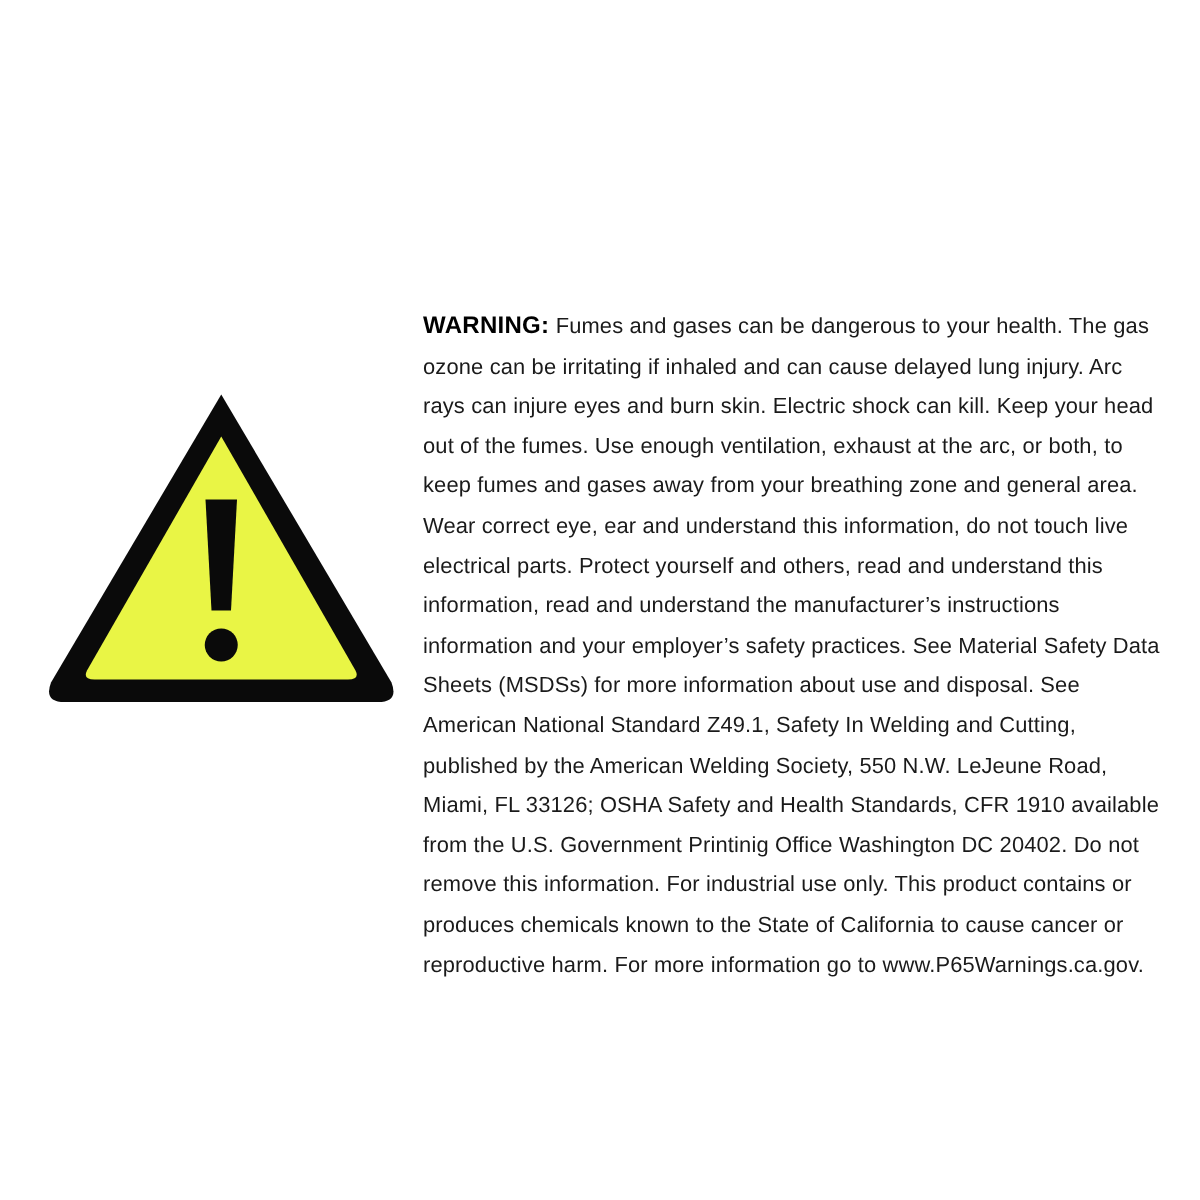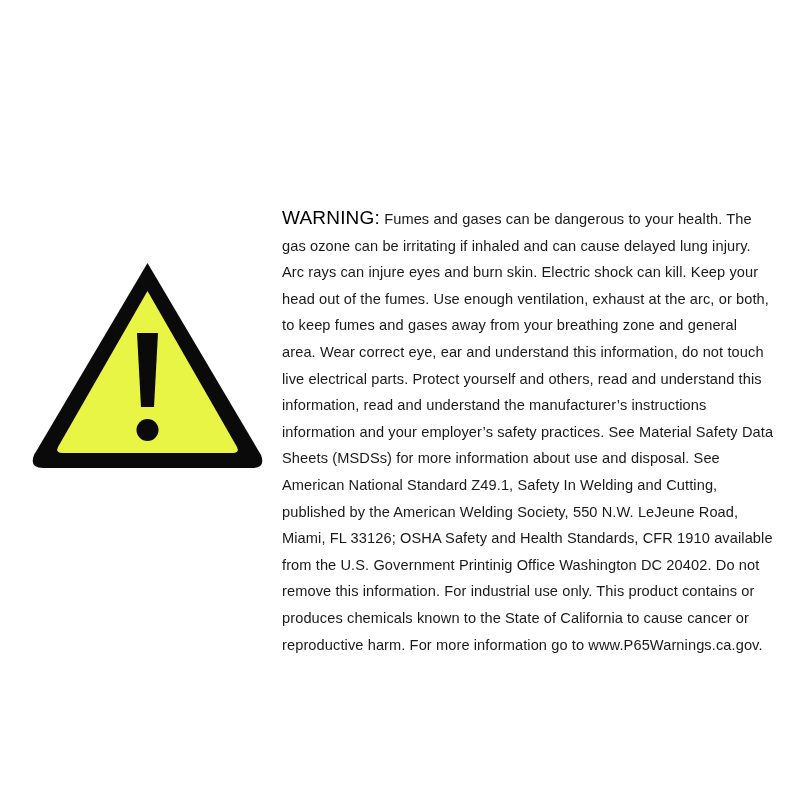--- a/index.html
+++ b/index.html
@@ -41,22 +41,22 @@
   .warning-text {
     margin: 0;
     font-family: "Liberation Sans", sans-serif;
     font-size: 14.6px;
     line-height: 26.6px;
     color: #1a1a1a;
     text-align: left;
     letter-spacing: 0.1px;
   }
   .warning-head {
-    font-weight: normal;
-    font-size: 19px;
+    font-weight: bold;
+    font-size: 16px;
     letter-spacing: 0.2px;
     color: #000000;
   }
 </style>
 </head>
 <body>
 
 <div class="label-wrap">
 
   <div class="warning-symbol">

